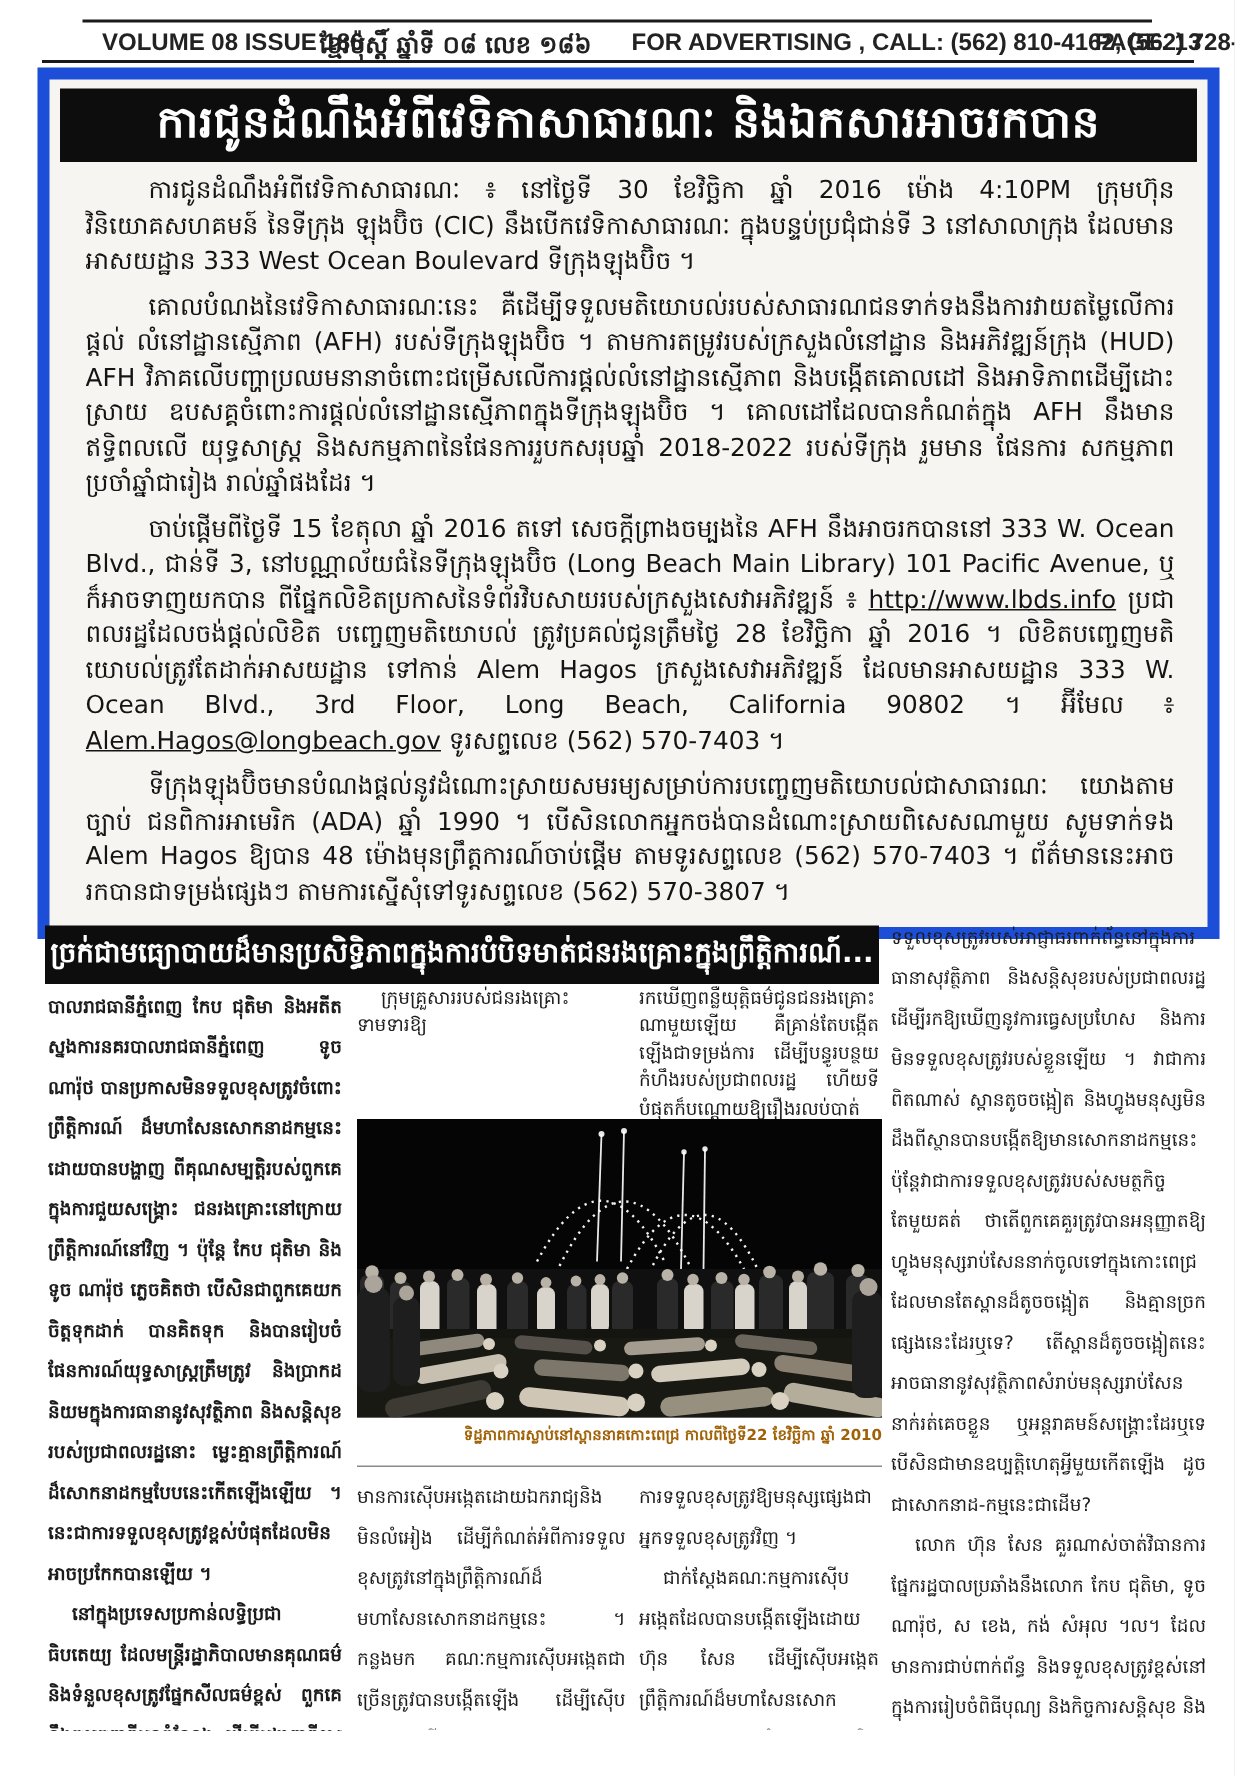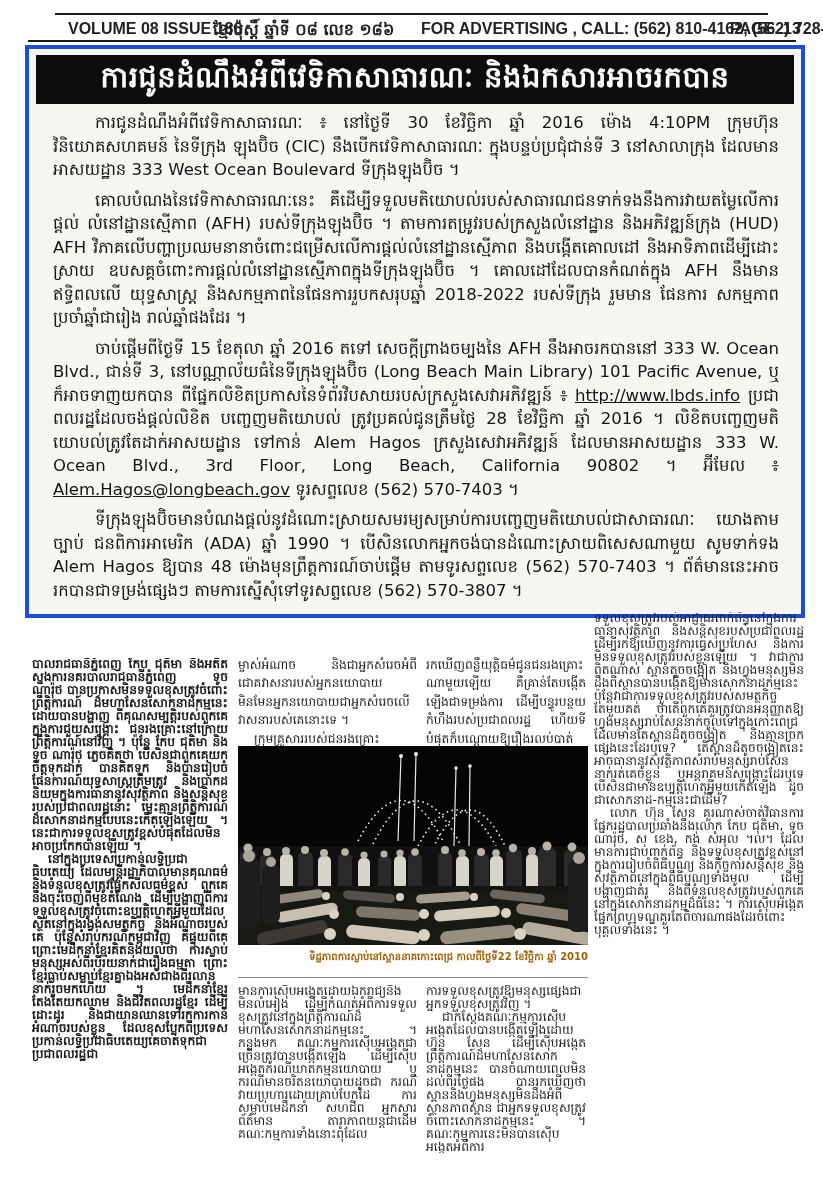--- a/index.html
+++ b/index.html
@@ -3,30 +3,30 @@
 <meta charset="utf-8">
 <style>
   html,body{margin:0;padding:0;background:#e8e8e8;}
   #page{position:relative;width:823px;height:1184px;background:#ffffff;margin:0 auto;
         font-family:"DejaVu Sans","Liberation Sans",sans-serif;color:#111;overflow:hidden;}
   .abs{position:absolute;}
   .rule{background:#1a1a1a;height:2px;}
   .hdr-txt{font-family:"Liberation Sans",sans-serif;font-weight:bold;font-size:16px;color:#222;white-space:nowrap;}
   .kh{font-family:"DejaVu Sans",sans-serif;}
   
-  #a1-box{left:25px;top:45px;width:772px;height:565px;border:4px solid #1d4ed8;background:#f6f5f2;overflow:hidden;}
+  #a1-box{left:25px;top:45px;width:772px;height:565px;border:8px solid #1d4ed8;background:#f6f5f2;overflow:hidden;}
   #a1-bar{position:absolute;left:7px;top:6px;right:7px;height:49px;background:#0d0d0d;display:flex;align-items:center;justify-content:center;}
   #a1-bar span{color:#fff;font-size:29px;font-weight:bold;letter-spacing:.5px;white-space:nowrap;}
   #a1-body{position:absolute;left:24px;right:22px;top:62px;bottom:6px;overflow:hidden;}
   .a1p{font-size:16.5px;line-height:23.5px;text-align:justify;text-indent:42px;margin:0 0 7px 0;color:#141414;}
   .u{text-decoration:underline;}
   
   #a2-bar{left:30px;top:617px;width:556px;height:39px;background:#0d0d0d;display:flex;align-items:center;justify-content:center;overflow:hidden;}
   #a2-bar span{color:#fff;font-size:18.5px;font-weight:bold;white-space:nowrap;}
-  .col{font-size:12.3px;line-height:13px;text-align:justify;color:#1c1c1c;overflow:hidden;}
+  .col{font-size:12.3px;line-height:27px;text-align:justify;color:#1c1c1c;overflow:hidden;}
   .col p{margin:0;}
   .col p.ind{text-indent:16px;}
   #col2-top{line-height:18.4px;}
   #col3-top{line-height:18.4px;}
   #caption{font-size:10px;font-weight:bold;text-align:right;color:#a16207;}
   #cap-rule{height:1px;background:#8a8a8a;}
   #photo-wrap{left:238px;top:746px;width:350px;height:199px;background:#000;overflow:hidden;}
   svg{display:block;}
 </style>
 </head>
@@ -46,28 +46,30 @@
       <span class="kh">ការជូនដំណឹងអំពីវេទិកាសាធារណៈ និងឯកសារអាចរកបាន</span>
     </div>
     <div id="a1-body">
       <p class="a1p kh">ការជូនដំណឹងអំពីវេទិកាសាធារណៈ ៖ នៅថ្ងៃទី 30 ខែវិច្ឆិកា ឆ្នាំ 2016 ម៉ោង 4:10PM ក្រុមហ៊ុនវិនិយោគសហគមន៍ នៃទីក្រុង ឡុងប៊ិច (CIC) នឹងបើកវេទិកាសាធារណៈ ក្នុងបន្ទប់ប្រជុំជាន់ទី 3 នៅសាលាក្រុង ដែលមានអាសយដ្ឋាន 333 West Ocean Boulevard ទីក្រុងឡុងប៊ិច ។</p>
       <p class="a1p kh">គោលបំណងនៃវេទិកាសាធារណៈនេះ គឺដើម្បីទទួលមតិយោបល់របស់សាធារណជនទាក់ទងនឹងការវាយតម្លៃលើការផ្តល់ លំនៅដ្ឋានស្មើភាព (AFH) របស់ទីក្រុងឡុងប៊ិច ។ តាមការតម្រូវរបស់ក្រសួងលំនៅដ្ឋាន និងអភិវឌ្ឍន៍ក្រុង (HUD) AFH វិភាគលើបញ្ហាប្រឈមនានាចំពោះជម្រើសលើការផ្តល់លំនៅដ្ឋានស្មើភាព និងបង្កើតគោលដៅ និងអាទិភាពដើម្បីដោះ ស្រាយ ឧបសគ្គចំពោះការផ្តល់លំនៅដ្ឋានស្មើភាពក្នុងទីក្រុងឡុងប៊ិច ។ គោលដៅដែលបានកំណត់ក្នុង AFH នឹងមានឥទ្ធិពលលើ យុទ្ធសាស្ត្រ និងសកម្មភាពនៃផែនការរួបកសរុបឆ្នាំ 2018-2022 របស់ទីក្រុង រួមមាន ផែនការ សកម្មភាពប្រចាំឆ្នាំជារៀង រាល់ឆ្នាំផងដែរ ។</p>
       <p class="a1p kh"><span>ចាប់ផ្តើមពីថ្ងៃទី 15 ខែតុលា ឆ្នាំ 2016 តទៅ សេចក្តីព្រាងចម្បងនៃ AFH នឹងអាចរកបាននៅ 333 W. Ocean Blvd., ជាន់ទី 3, នៅបណ្ណាល័យធំនៃទីក្រុងឡុងប៊ិច (Long Beach Main Library) 101 Pacific Avenue, ឬក៏អាចទាញយកបាន ពីផ្នែកលិខិតប្រកាសនៃទំព័រវិបសាយរបស់ក្រសួងសេវាអភិវឌ្ឍន៍ ៖ </span><span class="u">http://www.lbds.info</span><span> ប្រជាពលរដ្ឋដែលចង់ផ្តល់លិខិត បញ្ចេញមតិយោបល់ ត្រូវប្រគល់ជូនត្រឹមថ្ងៃ 28 ខែវិច្ឆិកា ឆ្នាំ 2016 ។ លិខិតបញ្ចេញមតិយោបល់ត្រូវតែដាក់អាសយដ្ឋាន ទៅកាន់ Alem Hagos ក្រសួងសេវាអភិវឌ្ឍន៍ ដែលមានអាសយដ្ឋាន 333 W. Ocean Blvd., 3rd Floor, Long Beach, California 90802 ។ អ៊ីមែល ៖ </span><span class="u">Alem.Hagos@longbeach.gov</span><span> ទូរសព្ទលេខ (562) 570-7403 ។</span></p>
       <p class="a1p kh">ទីក្រុងឡុងប៊ិចមានបំណងផ្តល់នូវដំណោះស្រាយសមរម្យសម្រាប់ការបញ្ចេញមតិយោបល់ជាសាធារណៈ យោងតាមច្បាប់ ជនពិការអាមេរិក (ADA) ឆ្នាំ 1990 ។ បើសិនលោកអ្នកចង់បានដំណោះស្រាយពិសេសណាមួយ សូមទាក់ទង Alem Hagos ឱ្យបាន 48 ម៉ោងមុនព្រឹត្តការណ៍ចាប់ផ្តើម តាមទូរសព្ទលេខ (562) 570-7403 ។ ព័ត៌មាននេះអាចរកបានជាទម្រង់ផ្សេងៗ តាមការស្នើសុំទៅទូរសព្ទលេខ (562) 570-3807 ។</p>
     </div>
   </div>
 
+  <div id="a2-bar" class="abs">
+    <span class="kh">ច្រក់ជាមធ្យោបាយដ៏មានប្រសិទ្ធិភាពក្នុងការបំបិទមាត់ជនរងគ្រោះក្នុងព្រឹត្តិការណ៍...</span>
+  </div>
 
   <div class="abs col kh" style="left:32px;top:658px;width:196px;height:496px;font-weight:bold;">
     <p>បាលរាជធានីភ្នំពេញ កែប ជុតិមា និងអតីតស្នងការនគរបាលរាជធានីភ្នំពេញ ទូច ណារ៉ុថ បានប្រកាសមិនទទួលខុសត្រូវចំពោះព្រឹត្តិការណ៍ ដ៏មហាសែនសោកនាដកម្មនេះ ដោយបានបង្ហាញ ពីគុណសម្បត្តិរបស់ពួកគេ ក្នុងការជួយសង្គ្រោះ ជនរងគ្រោះនៅក្រោយព្រឹត្តិការណ៍នៅវិញ ។ ប៉ុន្តែ កែប ជុតិមា និង ទូច ណារ៉ុថ ភ្លេចគិតថា បើសិនជាពួកគេយកចិត្តទុកដាក់ បានគិតទុក និងបានរៀបចំផែនការណ៍យុទ្ធសាស្ត្រត្រឹមត្រូវ និងប្រាកដនិយមក្នុងការធានានូវសុវត្ថិភាព និងសន្តិសុខរបស់ប្រជាពលរដ្ឋនោះ ម្លេះគ្មានព្រឹត្តិការណ៍ដ៏សោកនាដកម្មបែបនេះកើតឡើងឡើយ ។ នេះជាការទទួលខុសត្រូវខ្ពស់បំផុតដែលមិនអាចប្រកែកបានឡើយ ។</p>
     <p class="ind">នៅក្នុងប្រទេសប្រកាន់លទ្ធិប្រជាធិបតេយ្យ ដែលមន្ត្រីរដ្ឋាភិបាលមានគុណធម៌ និងទំនួលខុសត្រូវផ្នែកសីលធម៌ខ្ពស់ ពួកគេនឹងចុះចេញពីមុខតំណែង ដើម្បីបង្ហាញពីការទទួលខុសត្រូវចំពោះឧប្បត្តិហេតុអ្វីមួយដែលស្ថិតនៅក្នុងរង្វង់សមត្ថកិច្ច និងអំណាចរបស់គេ ប៉ុន្តែសំរាប់ករណីកម្ពុជាវិញ គឺផ្ទុយពីគេព្រោះមេដឹកនាំខ្មែរគិតនិងយល់ថា ការស្លាប់មនុស្សអស់ពីរបីរយនាក់ជារឿងធម្មតា ព្រោះខ្មែរធ្លាប់សម្លាប់ខ្មែរគ្នាឯងអស់ជាងពីរលាននាក់រួចមកហើយ ។ មេដឹកនាំខ្មែរតែងតែយកឈាម និងជីវិតពលរដ្ឋខ្មែរ ដើម្បីដោះដូរ និងជាយានឈានទៅរកការកាន់អំណាចរបស់ខ្លួន ដែលខុសប្លែកពីប្រទេសប្រកាន់លទ្ធិប្រជាធិបតេយ្យគេចាត់ទុកជាប្រជាពលរដ្ឋជា</p>
   </div>
 
   <div id="col2-top" class="abs col kh" style="left:238px;top:656px;width:179px;height:90px;">
-    <p>ម្ចាស់អំណាច និងជាអ្នកសំរេចអំពីជោគវាសនារបស់អ្នកនយោបាយ មិនមែនអ្នកនយោបាយជាអ្នកសំរេចលើវាសនារបស់គេនោះទេ ។</p>
     <p class="ind">ក្រុមគ្រួសាររបស់ជនរងគ្រោះទាមទារឱ្យ</p>
   </div>
 
   <div id="col3-top" class="abs col kh" style="left:426px;top:656px;width:160px;height:90px;">
     <p>រកឃើញពន្លឺយុត្តិធម៌ជូនជនរងគ្រោះណាមួយឡើយ គឺគ្រាន់តែបង្កើតឡើងជាទម្រង់ការ ដើម្បីបន្ធូរបន្ថយកំហឹងរបស់ប្រជាពលរដ្ឋ ហើយទីបំផុតក៏បណ្តោយឱ្យរឿងរលប់បាត់ទៅ ដោយបែរជាទម្លាក់</p>
   </div>
 
   <div id="photo-wrap" class="abs">
     <svg width="350" height="199" viewBox="0 0 350 199">
       <rect x="0" y="0" width="350" height="199" fill="#050505"></rect>

